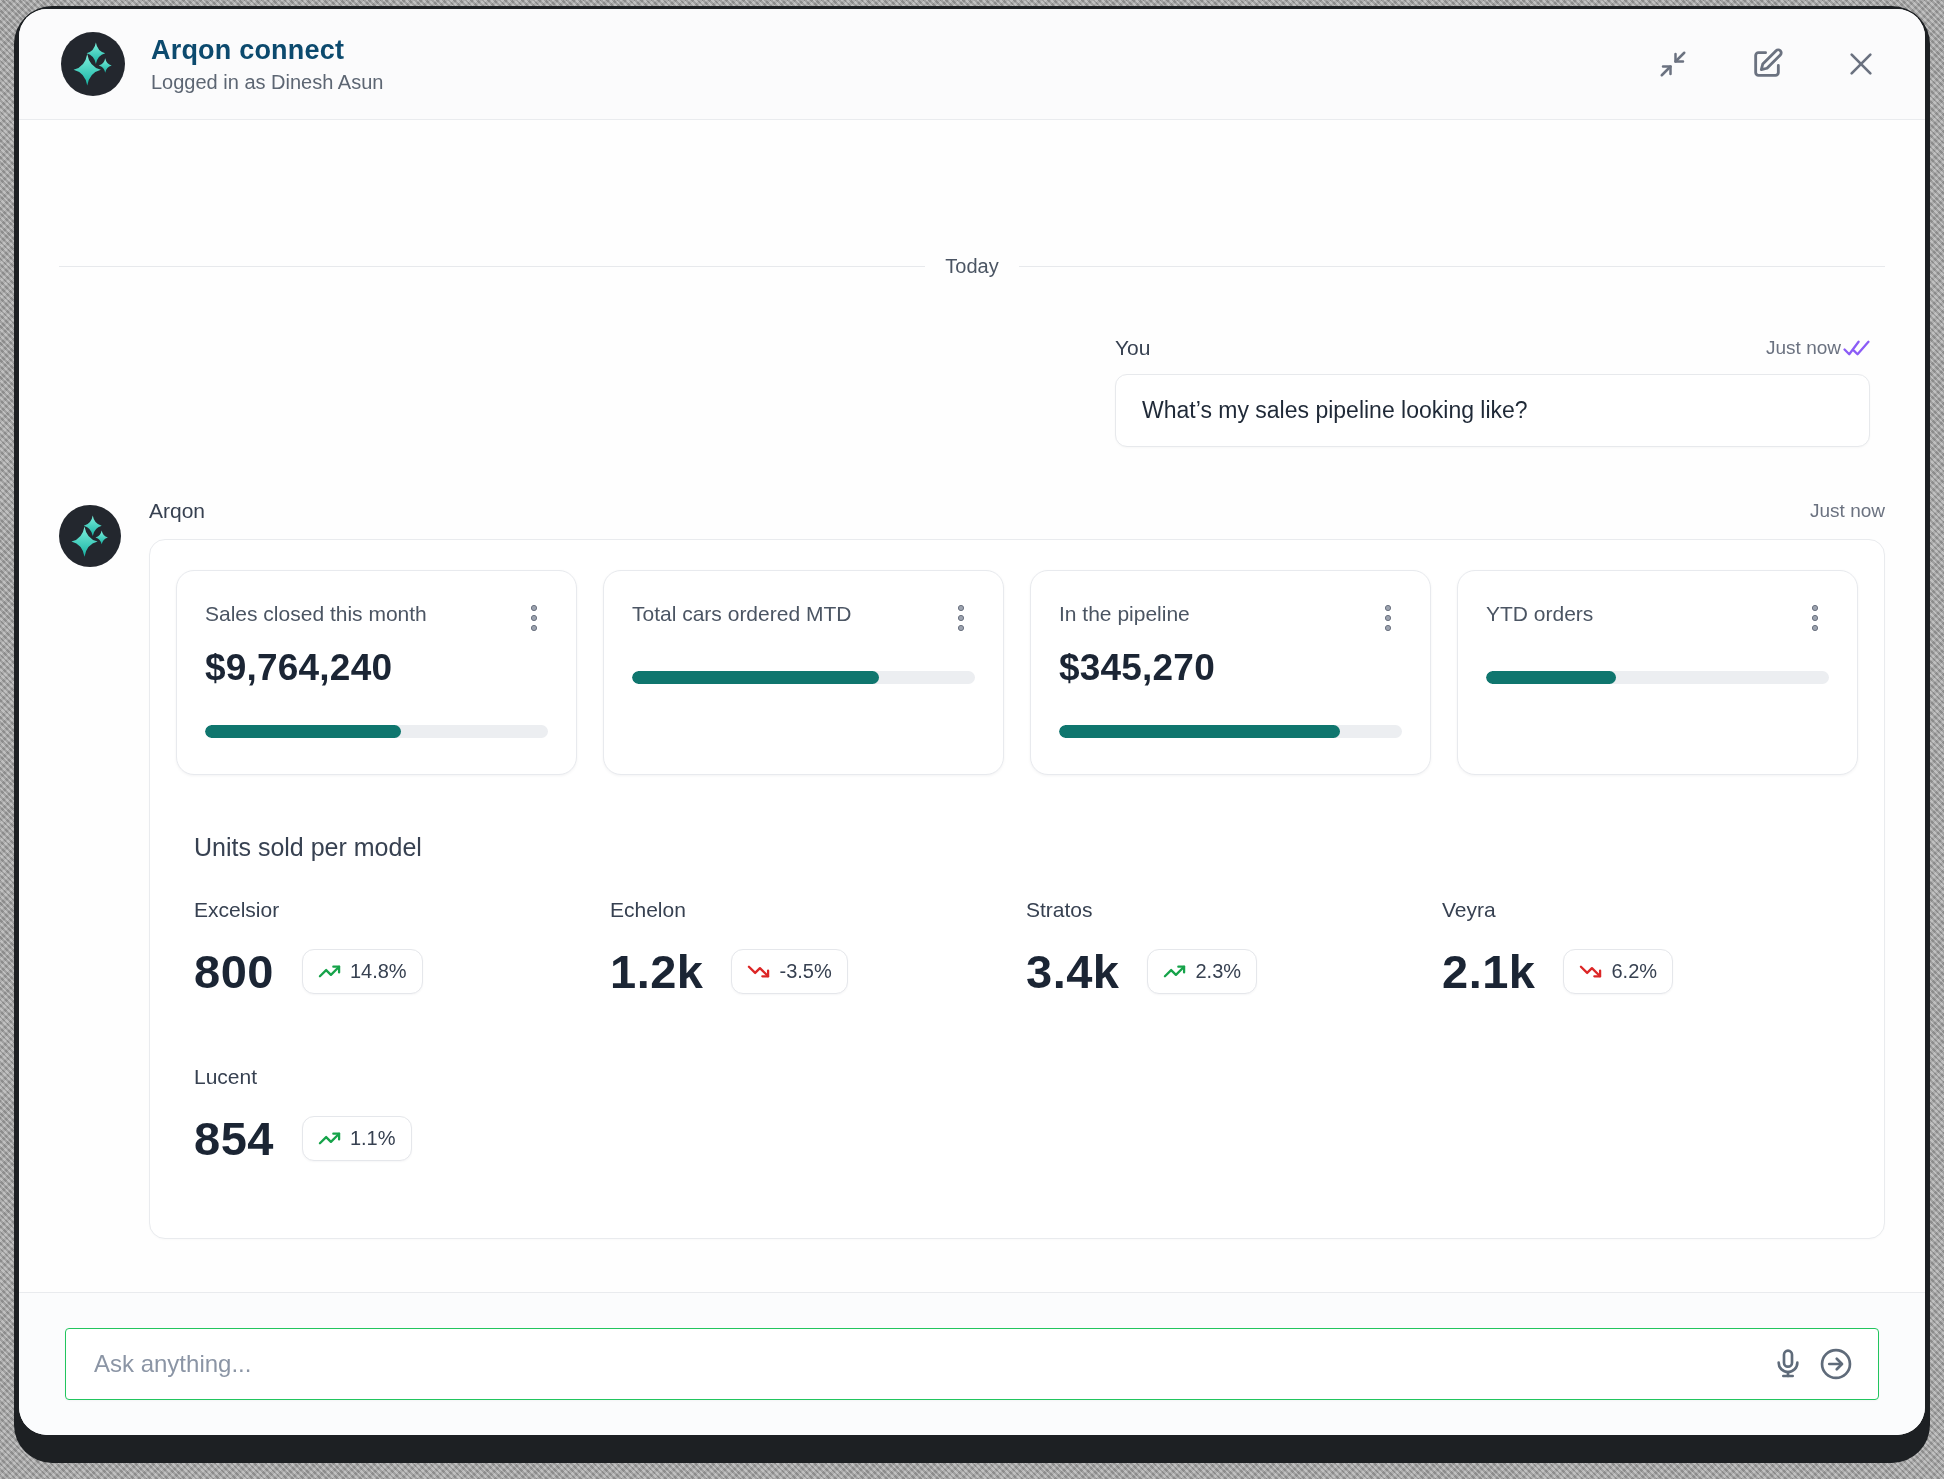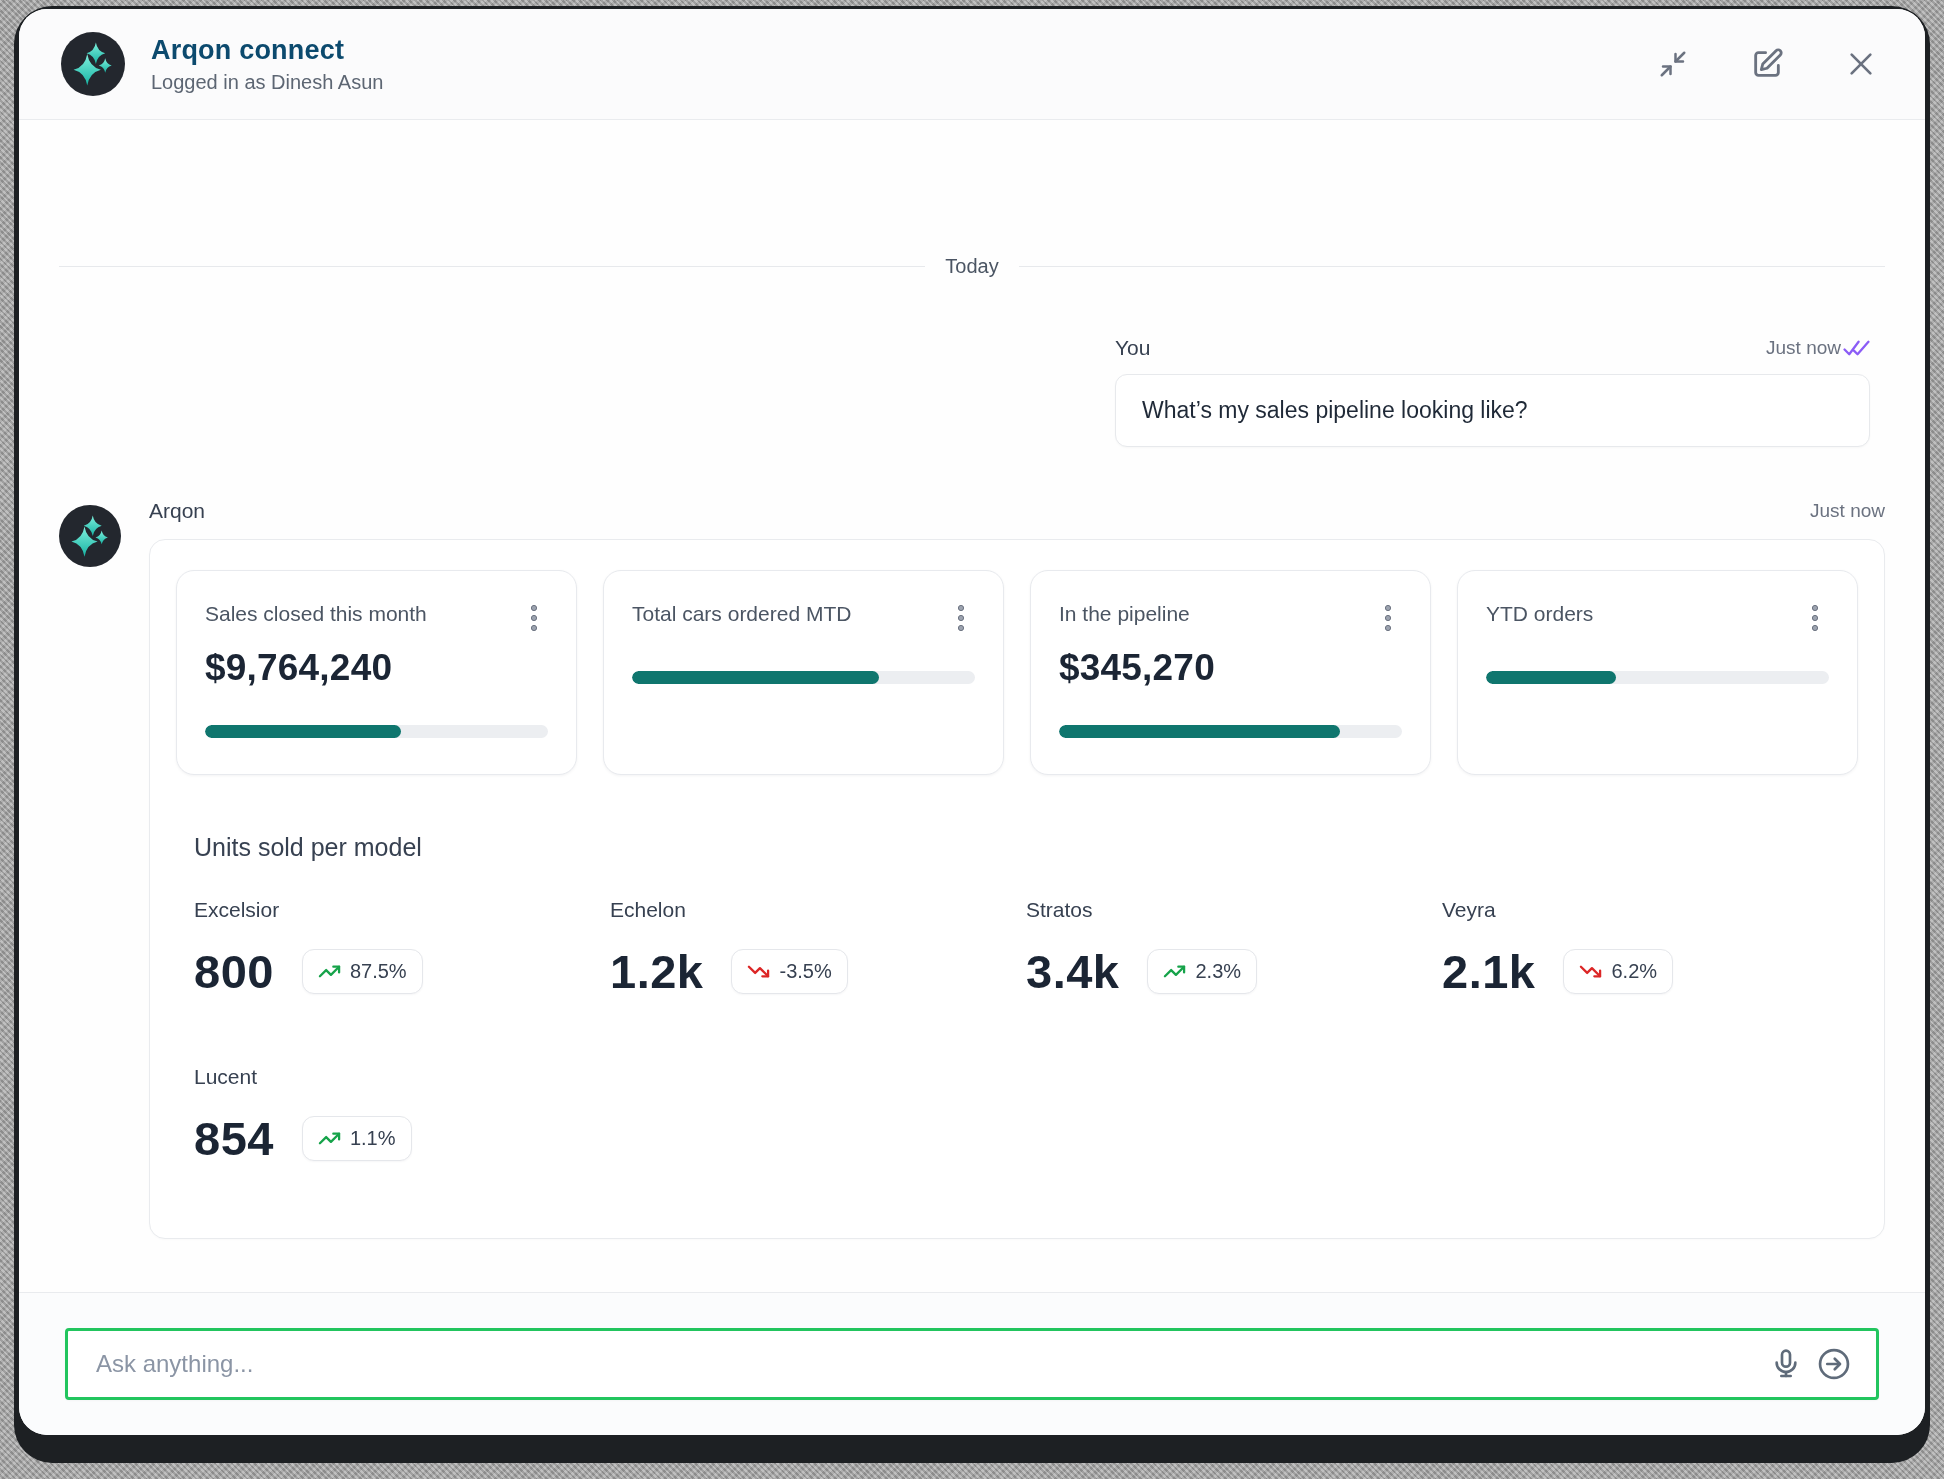--- a/index.html
+++ b/index.html
@@ -102,21 +102,21 @@
   .trend-badge .pct { color:#374151; font-size:20px; }
   .trend-up-stroke { stroke:#16a34a; }
   .trend-down-stroke { stroke:#dc2626; }
 
   
   .footer {
     flex:0 0 143px; background:#fbfcfd; border-top:1px solid #e9ebee;
     display:flex; align-items:center; padding:0 46px;
   }
   .composer {
-    flex:1; height:72px; background:#fff; border:3px solid #22c55e; border-radius:4px;
+    flex:1; height:72px; background:#fff; border:1px solid #22c55e; border-radius:4px;
     display:flex; align-items:center; padding:0 18px 0 28px;
     box-shadow:0 1px 2px rgba(16,24,40,.03);
   }
   .composer input {
     flex:1; border:none; outline:none; font-size:24px; color:#1f2937;
     font-family:"Liberation Sans","DejaVu Sans",sans-serif; background:transparent;
   }
   .composer input::placeholder { color:#8b95a5; }
   .composer .icon-btn { width:48px; height:48px; }
   .composer .icon-btn svg { stroke:#5f6b7a; }
@@ -287,21 +287,21 @@
 
               <div class="model-item">
                 <div class="model-name">Excelsior</div>
                 <div class="model-row">
                   <span class="model-value">800</span>
                   <span class="trend-badge">
                     <svg class="trend-up-stroke" width="23" height="23" viewBox="0 0 24 24" fill="none" stroke-width="2.4" stroke-linecap="round" stroke-linejoin="round">
                         <polyline points="22 7 13.5 15.5 8.5 10.5 2 17"></polyline>
                         <polyline points="16 7 22 7 22 13"></polyline>
                       </svg>
-                    <span class="pct">87.5%</span>
+                    <span class="pct">14.8%</span>
                   </span>
                 </div>
               </div>
 
               <div class="model-item">
                 <div class="model-name">Echelon</div>
                 <div class="model-row">
                   <span class="model-value">1.2k</span>
                   <span class="trend-badge">
                     <svg class="trend-down-stroke" width="23" height="23" viewBox="0 0 24 24" fill="none" stroke-width="2.4" stroke-linecap="round" stroke-linejoin="round">

